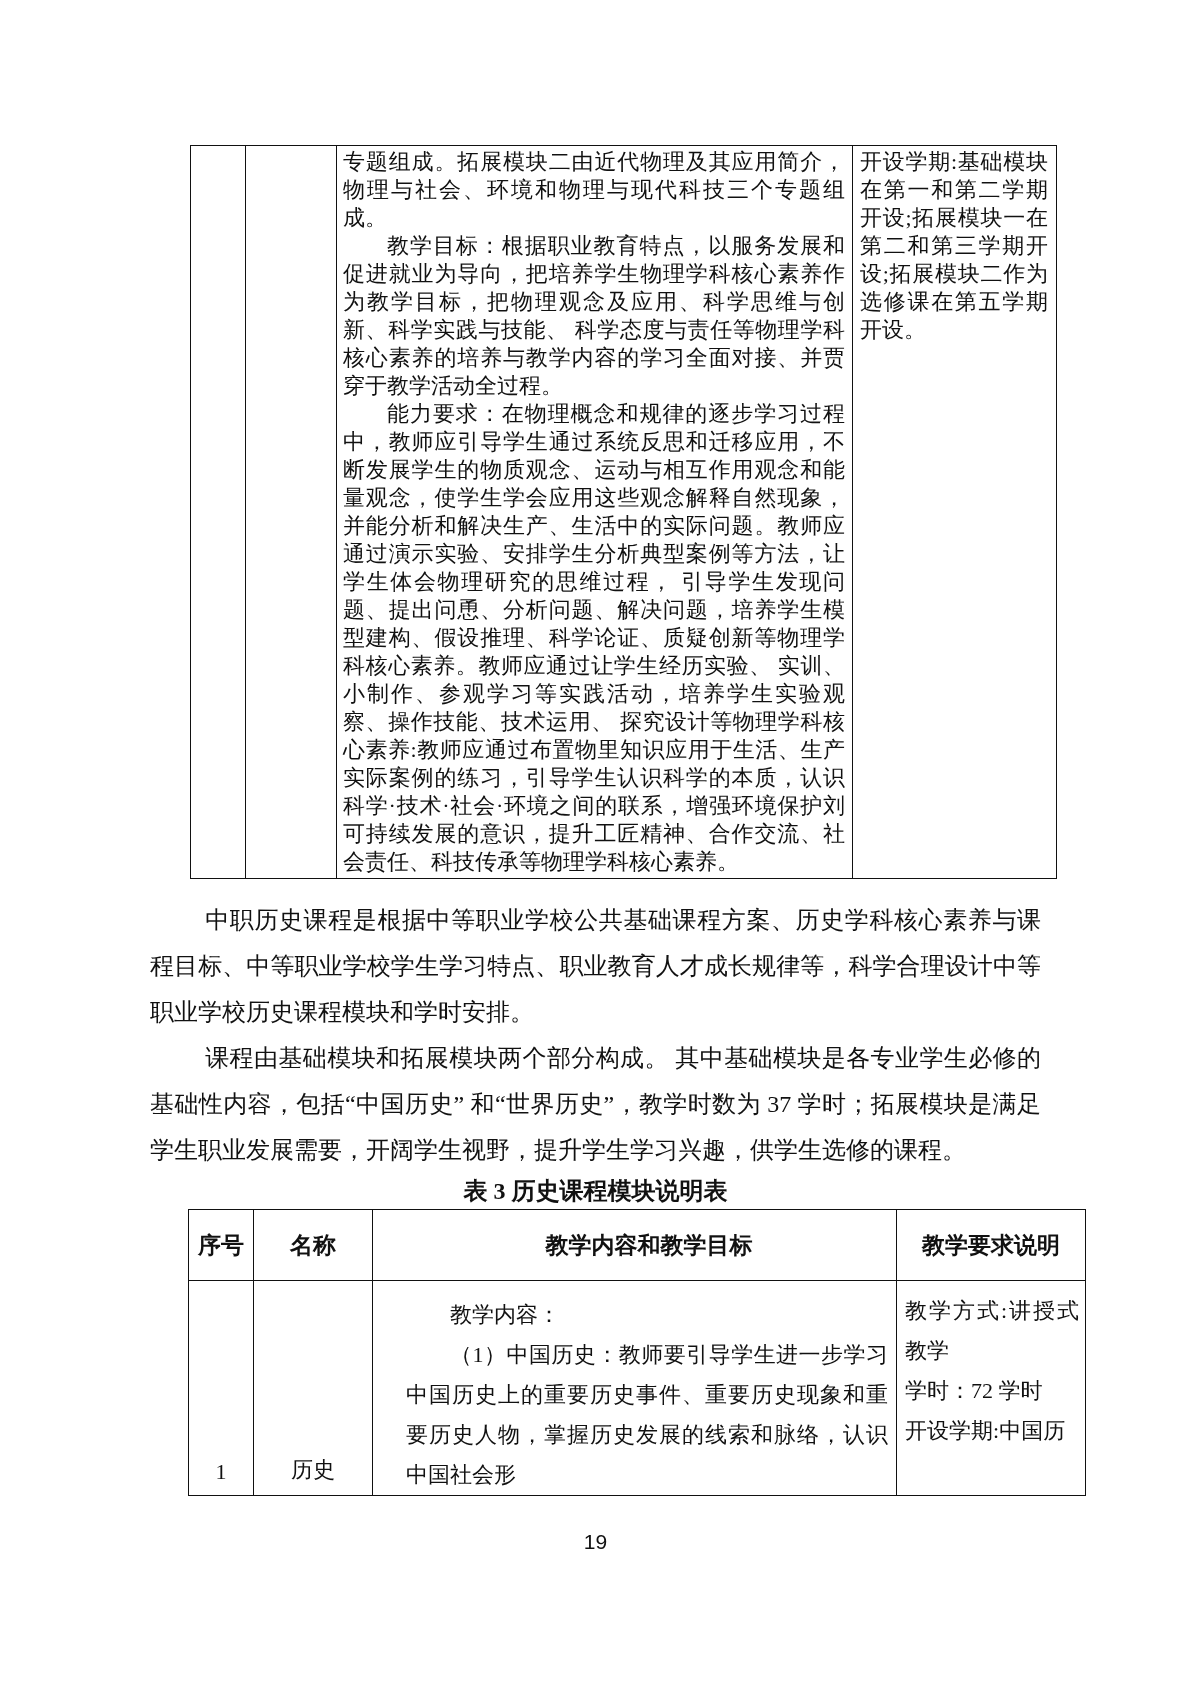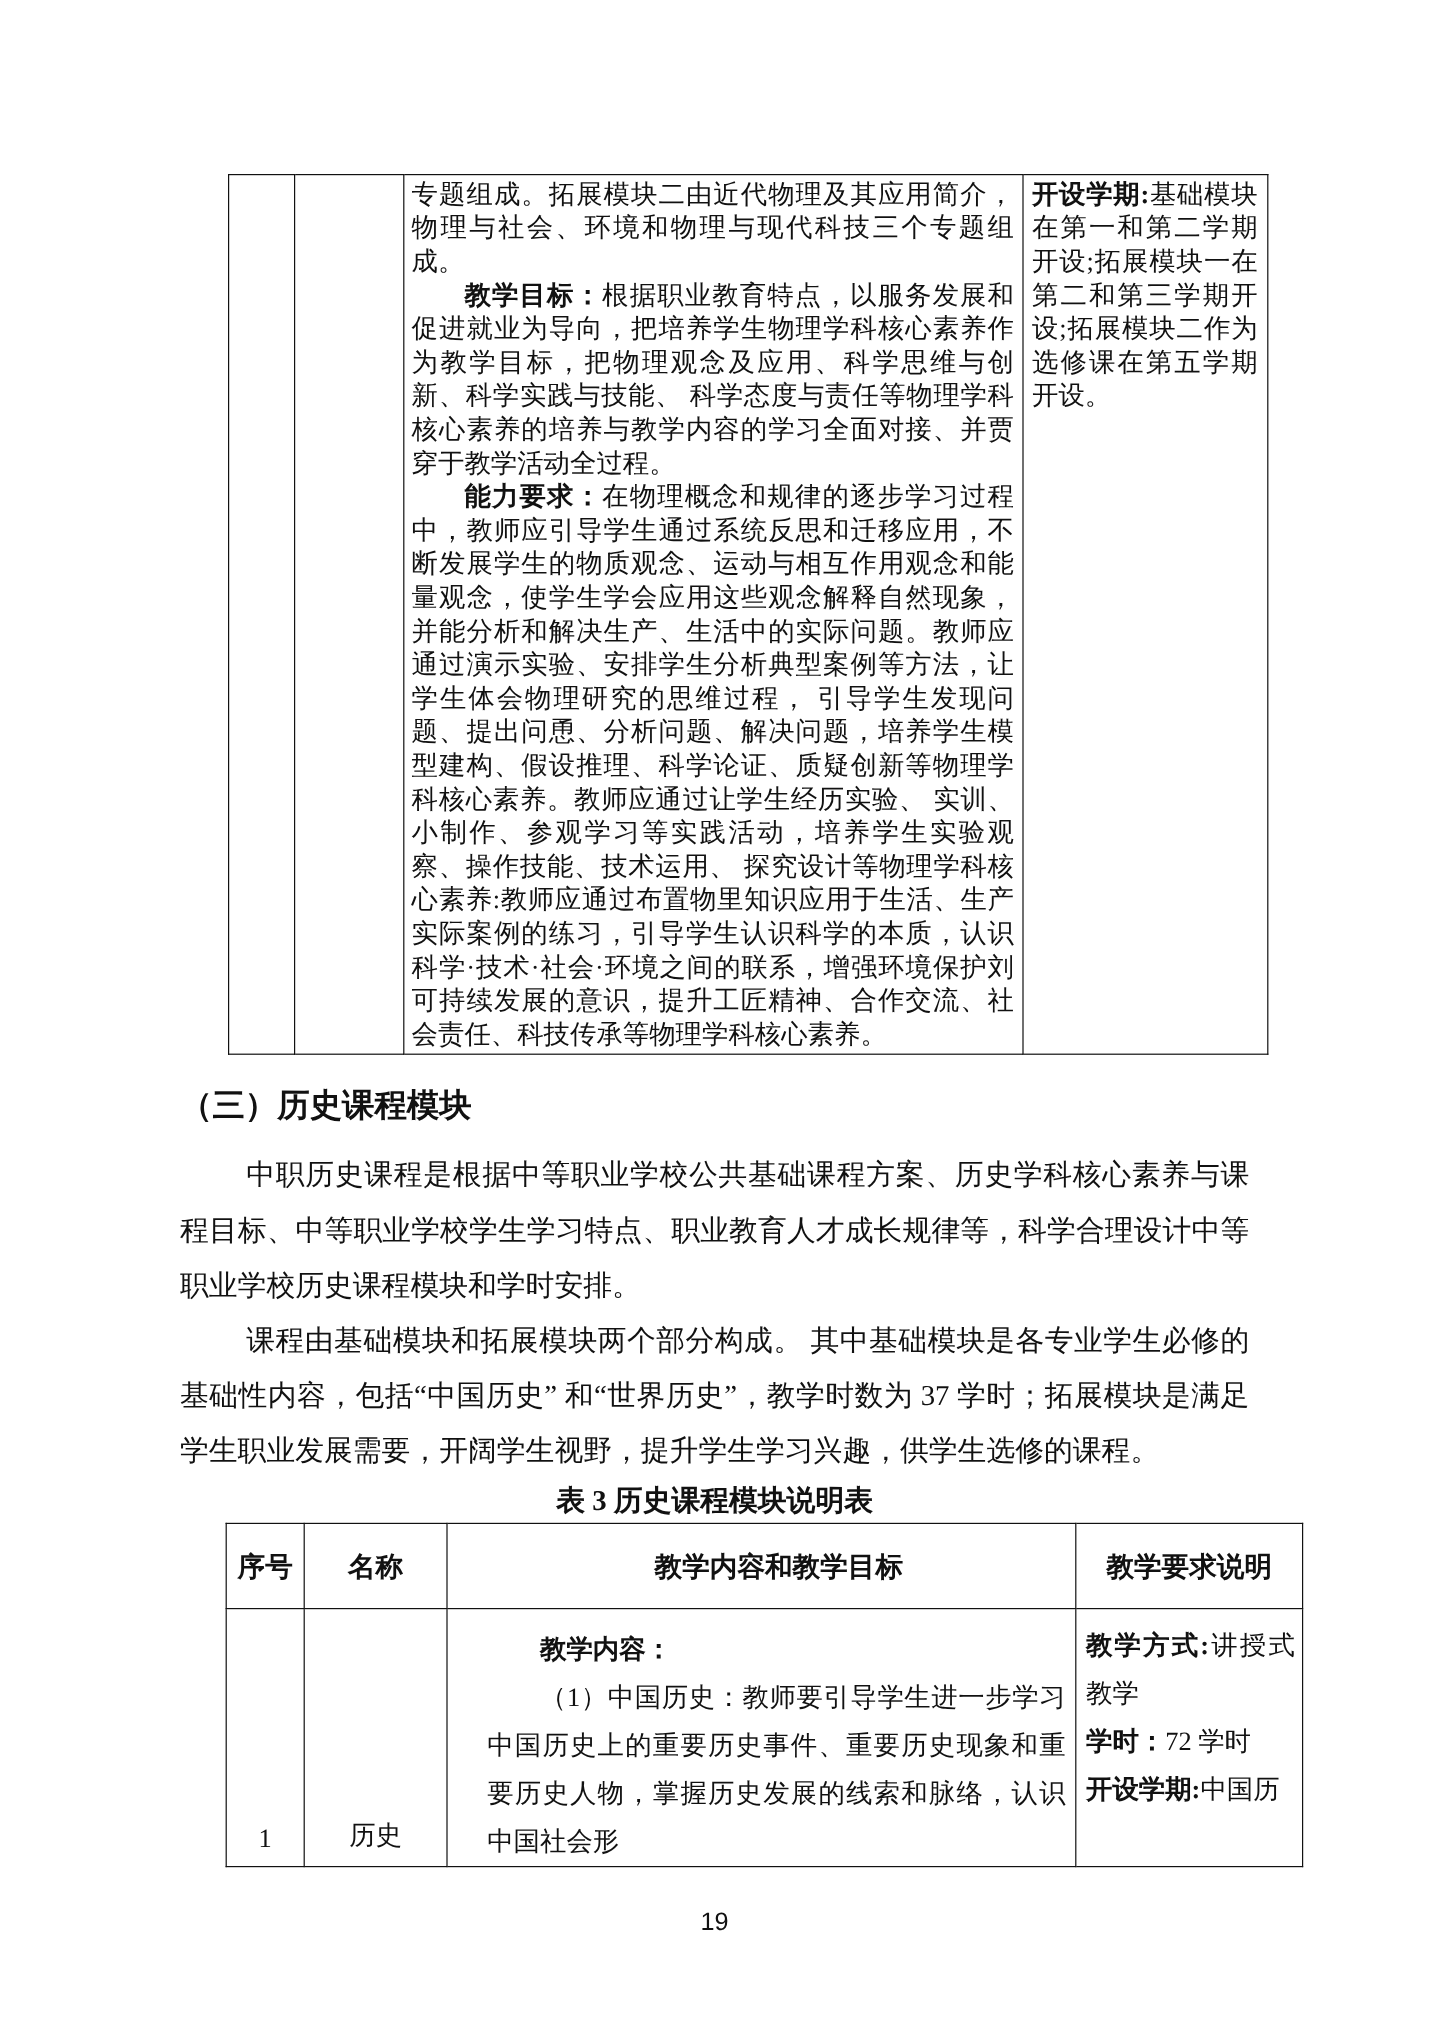--- a/index.html
+++ b/index.html
@@ -32,21 +32,21 @@
   .t1 .c3{padding:2px 7px 2px 6px;}
   .t1 .c4{padding:2px 8px 2px 7px;}
   .t1 p, .t3 td p{margin:0;}
   .t1 .c3 p, .t1 .c4 p{
     font-size:22px;
     line-height:28px;
     text-align:justify;
     text-justify:inter-ideograph;
   }
   .t1 p.indent, .t3 p.indent{text-indent:2em;}
-  .t1 b, .t3 b{font-weight:bold;}
+  .t1 b, .t3 b{font-weight:normal;}
   
   .sec-heading{
     margin:24px 0 0 0;
     font-family:"Liberation Sans","DejaVu Sans",sans-serif;
     font-weight:bold;
     font-size:27px;
     line-height:36px;
     color:#111;
   }
   .body-para{
@@ -130,21 +130,20 @@
             <p class="indent"><b>教学目标：</b>根据职业教育特点，以服务发展和促进就业为导向，把培养学生物理学科核心素养作为教学目标，把物理观念及应用、科学思维与创新、科学实践与技能、 科学态度与责任等物理学科核心素养的培养与教学内容的学习全面对接、并贾穿于教学活动全过程。</p>
             <p class="indent"><b>能力要求：</b>在物理概念和规律的逐步学习过程中，教师应引导学生通过系统反思和迁移应用，不断发展学生的物质观念、运动与相互作用观念和能量观念，使学生学会应用这些观念解释自然现象，并能分析和解决生产、生活中的实际问题。教师应通过演示实验、安排学生分析典型案例等方法，让学生体会物理研究的思维过程， 引导学生发现问题、提出问恿、分析问题、解决问题，培养学生模型建构、假设推理、科学论证、质疑创新等物理学科核心素养。教师应通过让学生经历实验、 实训、小制作、参观学习等实践活动，培养学生实验观察、操作技能、技术运用、 探究设计等物理学科核心素养:教师应通过布置物里知识应用于生活、生产实际案例的练习，引导学生认识科学的本质，认识科学·技术·社会·环境之间的联系，增强环境保护刘可持续发展的意识，提升工匠精神、合作交流、社会责任、科技传承等物理学科核心素养。</p>
           </td>
       <td class="c4 cell-body">
             <p><b>开设学期:</b>基础模块在第一和第二学期开设;拓展模块一在第二和第三学期开设;拓展模块二作为选修课在第五学期开设。</p>
           </td>
     </tr>
   </tbody>
     </table>
 
-  <h2 class="sec-heading">（三）历史课程模块</h2>
 
   <p class="body-para first">中职历史课程是根据中等职业学校公共基础课程方案、历史学科核心素养与课程目标、中等职业学校学生学习特点、职业教育人才成长规律等，科学合理设计中等职业学校历史课程模块和学时安排。</p>
   <p class="body-para">课程由基础模块和拓展模块两个部分构成。 其中基础模块是各专业学生必修的基础性内容，包括“中国历史” 和“世界历史”，教学时数为 37 学时；拓展模块是满足学生职业发展需要，开阔学生视野，提升学生学习兴趣，供学生选修的课程。</p>
 
   <div class="tbl-title">表 3 历史课程模块说明表</div>
 
   <table class="t3">
     <tbody>
         <tr>
       <th class="h1">序号</th>

